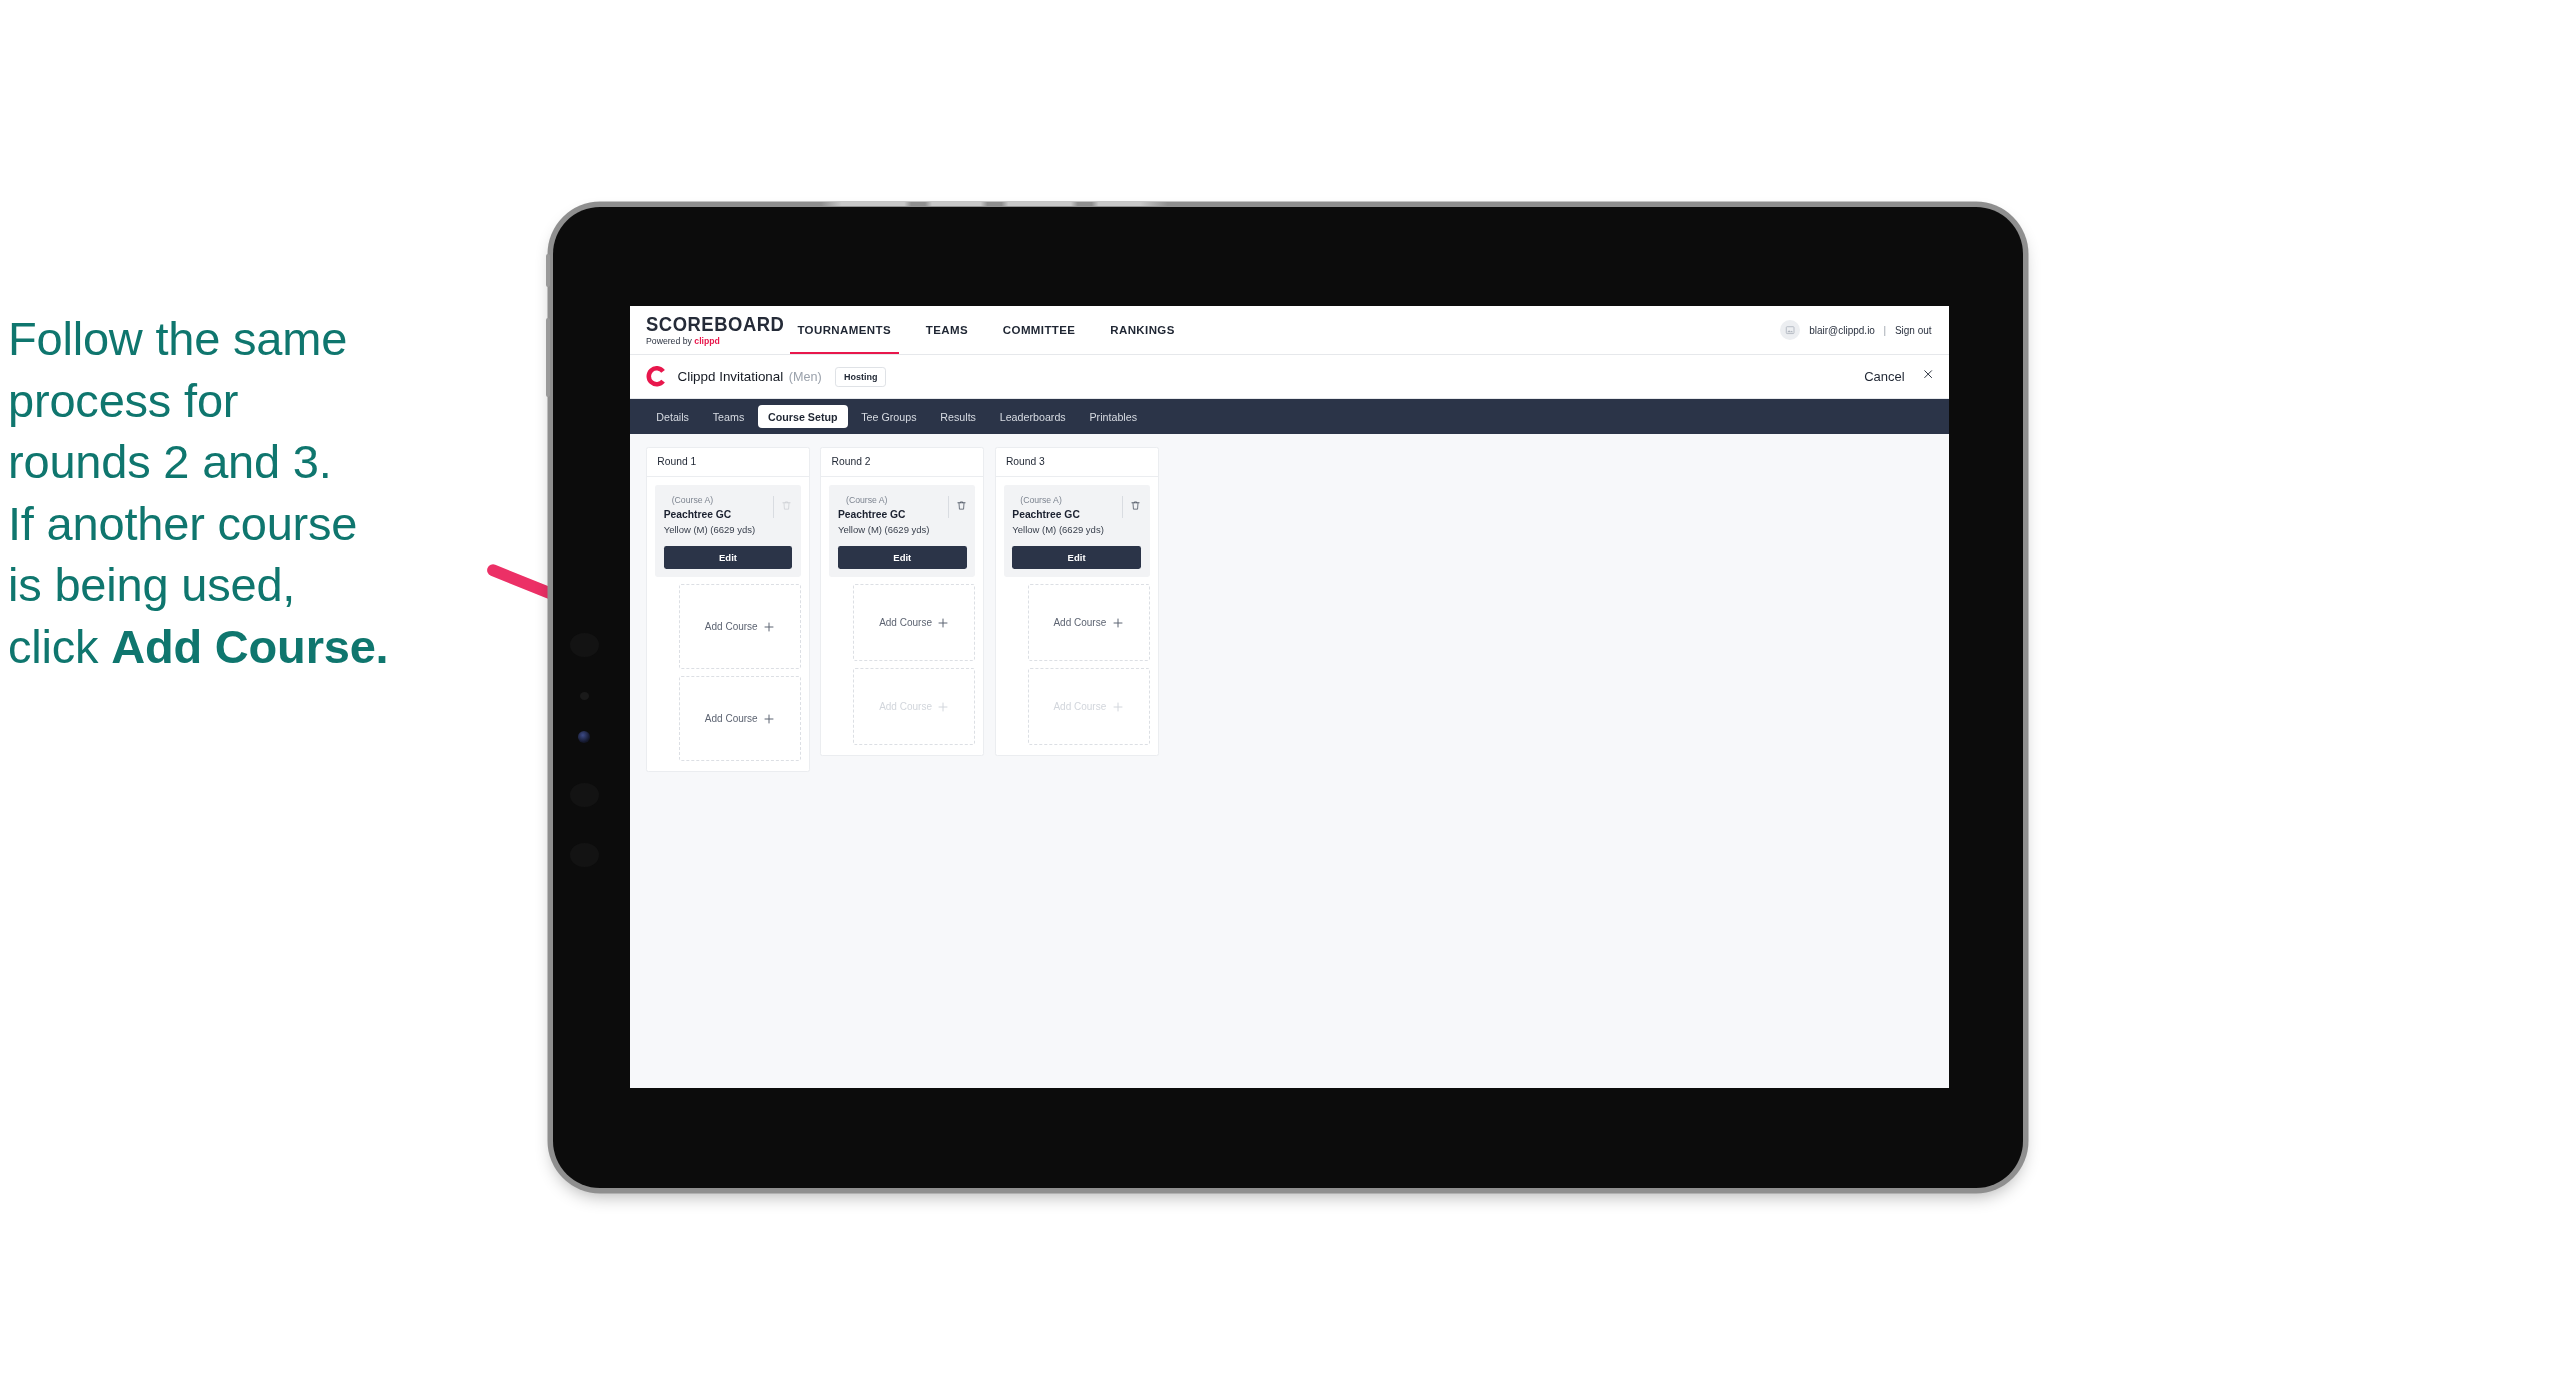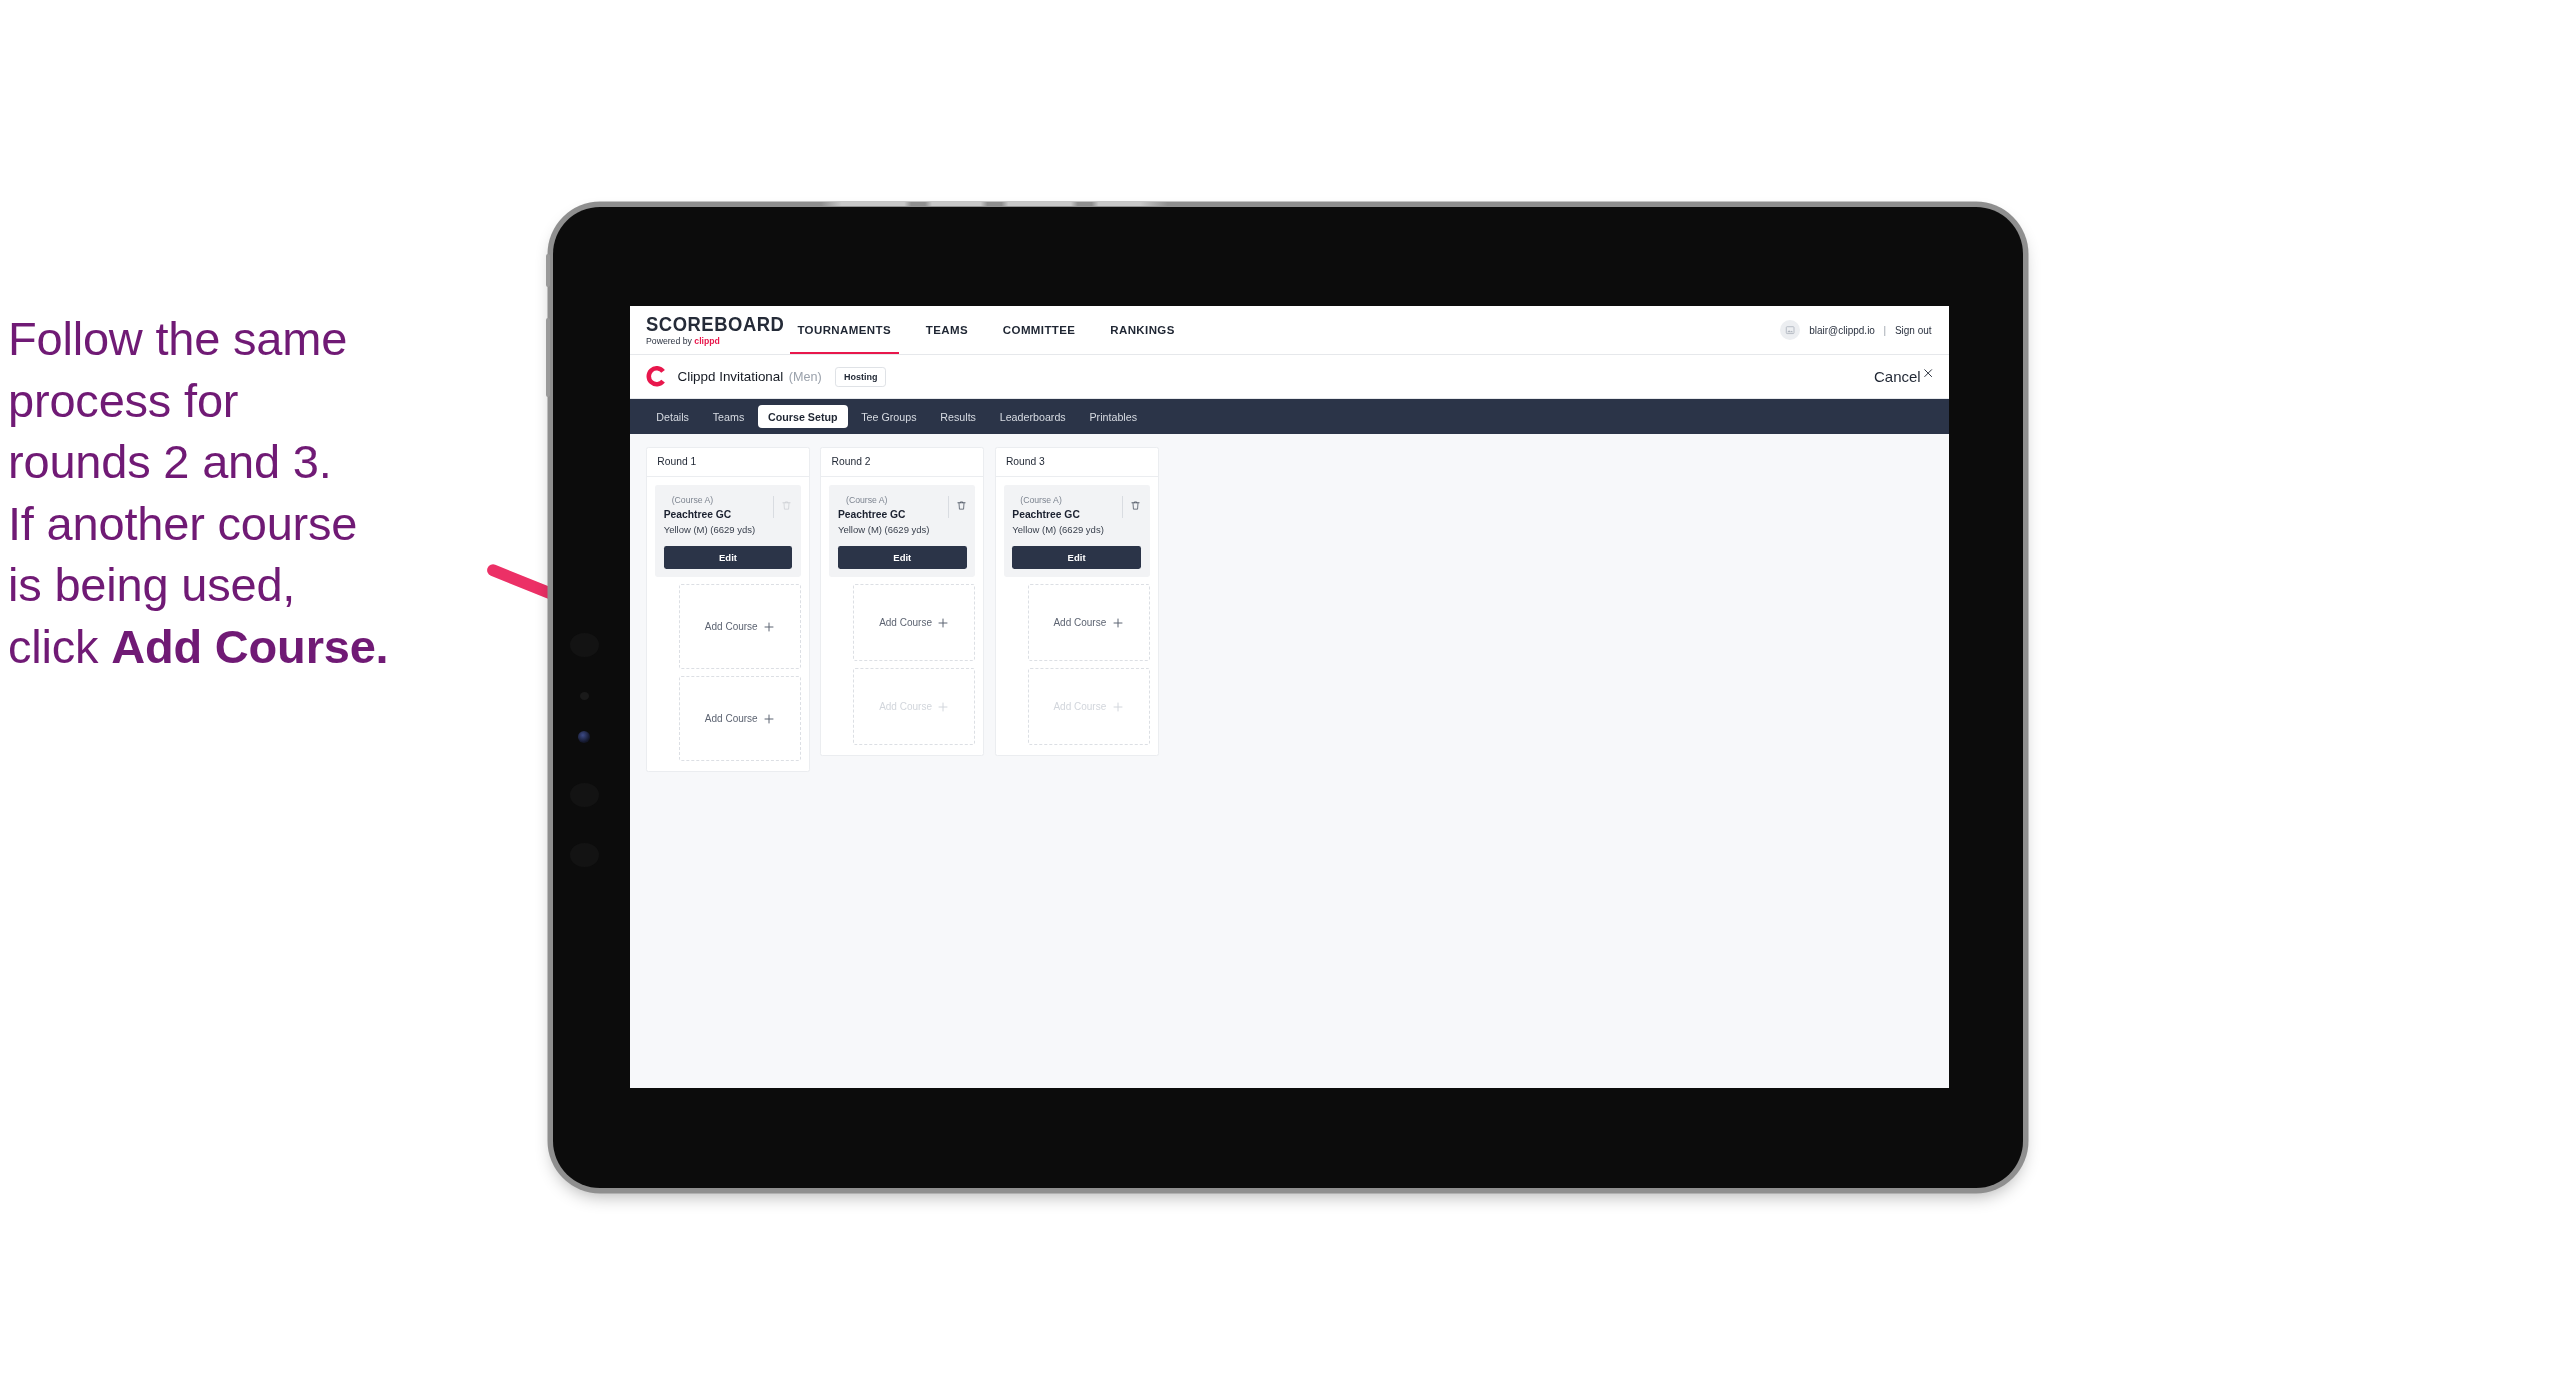--- a/index.html
+++ b/index.html
@@ -7,21 +7,21 @@
     width: 2576px; height: 1386px;
     background: #ffffff;
     font-family: "Liberation Sans", sans-serif;
     overflow: hidden;
   }
   #stage { position: relative; width: 2576px; height: 1386px; background: #fff; }
 
   
   #annotation {
     position: absolute; left: 8px; top: 308px; width: 505px;
-    font-size: 47px; line-height: 1.31; color: #701a75;
+    font-size: 47px; line-height: 1.31; color: #0f766e;
     font-family: "Liberation Sans", sans-serif;
     letter-spacing: -0.2px;
   }
   #annotation .ln { display: block; white-space: nowrap; }
   #annotation b { font-weight: 700; }
 
   
   #arrow { position: absolute; left: 474px; top: 545px; width: 332px; height: 158px; }
 
   
@@ -103,22 +103,22 @@
     height: 44px; background: #fff; border-bottom: 0.8px solid #e6e8eb;
     display: flex; align-items: center; padding: 0 16px;
   }
   #clippd-c { width: 20.5px; height: 20.5px; margin-right: 11px; flex: none; }
   #tour-name { font-size: 13.4px; color: #141922; }
   #tour-gender { font-size: 12.6px; color: #9aa1ab; margin-left: 5.5px; }
   #hosting-badge {
     margin-left: 13.4px; padding: 4px 8px; font-size: 9px; font-weight: 700;
     color: #1f2633; background: #fff; border: 0.8px solid #dfe2e6; border-radius: 3.2px;
   }
-  #cancel-btn { margin-left: auto; display: flex; align-items: flex-start; gap: 2px;
-                font-size: 15px; color: #1f2633; cursor: pointer; }
+  #cancel-btn { margin-left: auto; display: flex; align-items: flex-start; gap: 18px;
+                font-size: 13px; color: #1f2633; cursor: pointer; }
 
   
   #tabbar { height: 35px; background: #2b3448; display: flex; align-items: center; padding: 0 16px; gap: 3.2px; }
   .tab { padding: 5.5px 10.3px; font-size: 10.7px; color: #d7dbe2; border-radius: 4px; cursor: pointer; }
   .tab.active { background: #ffffff; color: #1f2633; font-weight: 600; }
 
   
   #content { padding: 12.6px 16px; display: flex; gap: 10.3px; align-items: flex-start; }
   .round-col { width: 164px; background: #ffffff; border: 0.8px solid #ebedf0; border-radius: 2.4px; }
   .round-col.r1 { width: 164px; }

